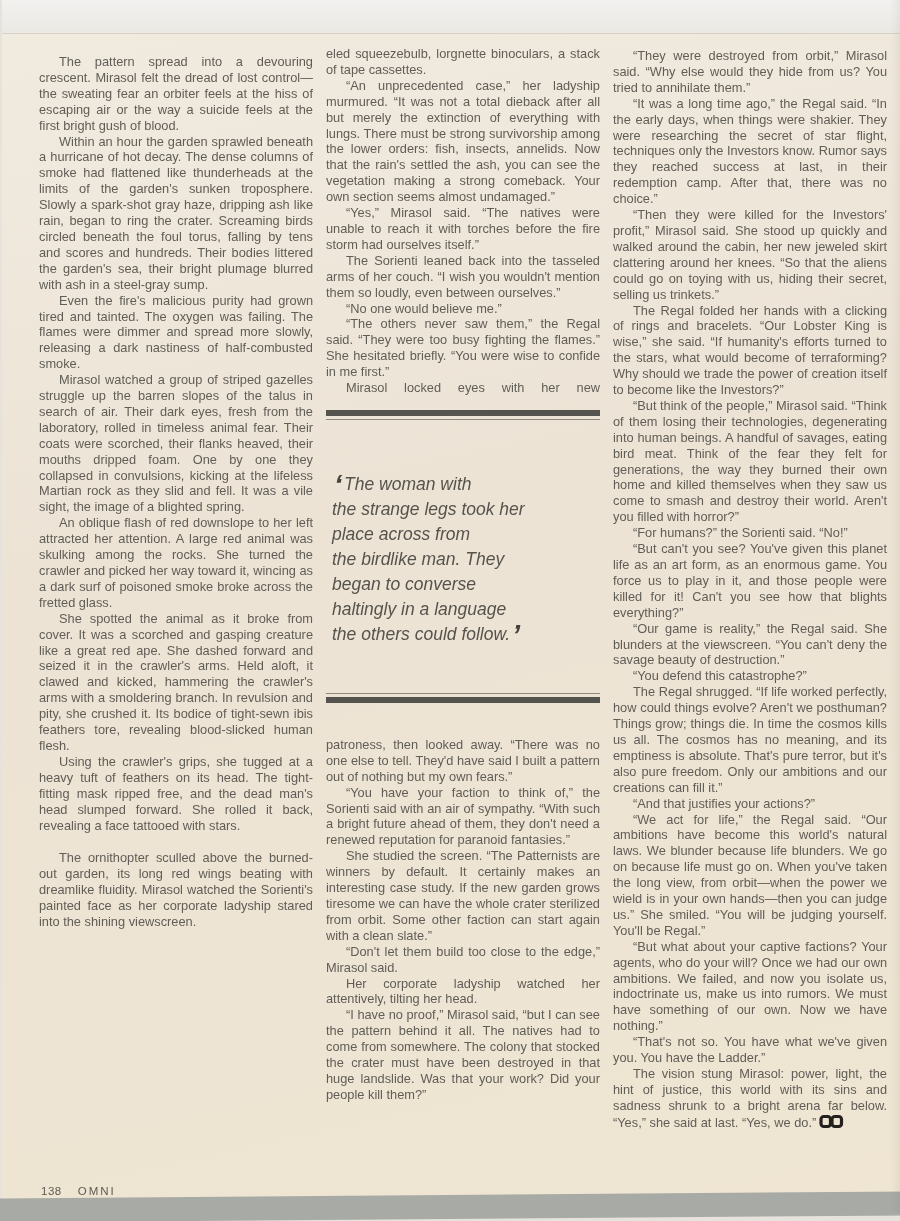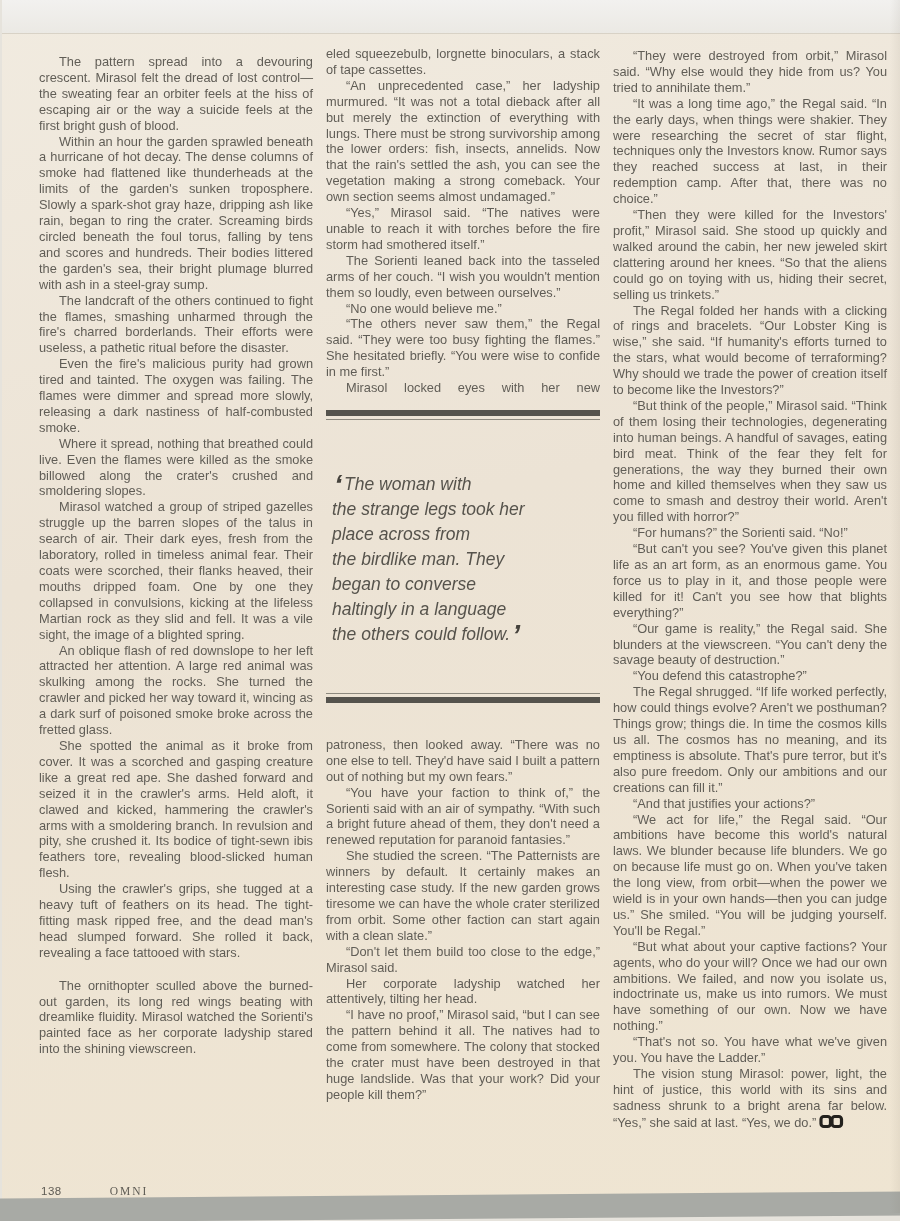--- a/index.html
+++ b/index.html
@@ -28,49 +28,47 @@
   .rule-bottom{margin-top:0;}
   .rule-bottom .thick{margin-top:3px;}
   .pullquote{padding:52px 6px 46px 6px;text-align:left;
     font-style:italic;font-size:17.5px;line-height:25px;color:#56534c;}
   .pq-line{white-space:nowrap;}
   .bq{font-weight:bold;font-size:29px;color:#45423c;line-height:0;
     position:relative;top:5px;padding:0 2px;}
   .after-rule{margin-top:34px;}
   .footer{position:absolute;left:39px;top:1185px;font-size:11.5px;
     color:#5e5b54;letter-spacing:.5px;}
-  .footer .mag{margin-left:48px;letter-spacing:2px;font-family:Liberation Serif, serif;}
+  .footer .mag{margin-left:16px;letter-spacing:2px;}
   .endmark{display:inline-block;margin-left:3px;vertical-align:-2px;}
   .endmark svg{display:block;}
 </style>
 </head>
 <body>
 
 <div class="page">
   <div class="scan-top"></div>
 
   <div class="cols">
 
     <div class="col col1">
       <p class="p">The pattern spread into a devouring crescent. Mirasol felt the dread of lost control—the sweating fear an orbiter feels at the hiss of escaping air or the way a suicide feels at the first bright gush of blood.</p>
       <p class="p">Within an hour the garden sprawled beneath a hurricane of hot decay. The dense columns of smoke had flattened like thunderheads at the limits of the garden's sunken troposphere. Slowly a spark-shot gray haze, dripping ash like rain, began to ring the crater. Screaming birds circled beneath the foul torus, falling by tens and scores and hundreds. Their bodies littered the garden's sea, their bright plumage blurred with ash in a steel-gray sump.</p>
-      <p class="p">The landcraft of the others continued to fight the flames, smashing unharmed through the fire's charred borderlands. Their efforts were useless, a pathetic ritual before the disaster.</p>
       <p class="p">Even the fire's malicious purity had grown tired and tainted. The oxygen was failing. The flames were dimmer and spread more slowly, releasing a dark nastiness of half-combusted smoke.</p>
-      <p class="p">Where it spread, nothing that breathed could live. Even the flames were killed as the smoke billowed along the crater's crushed and smoldering slopes.</p>
       <p class="p">Mirasol watched a group of striped gazelles struggle up the barren slopes of the talus in search of air. Their dark eyes, fresh from the laboratory, rolled in timeless animal fear. Their coats were scorched, their flanks heaved, their mouths dripped foam. One by one they collapsed in convulsions, kicking at the lifeless Martian rock as they slid and fell. It was a vile sight, the image of a blighted spring.</p>
       <p class="p">An oblique flash of red downslope to her left attracted her attention. A large red animal was skulking among the rocks. She turned the crawler and picked her way toward it, wincing as a dark surf of poisoned smoke broke across the fretted glass.</p>
       <p class="p">She spotted the animal as it broke from cover. It was a scorched and gasping creature like a great red ape. She dashed forward and seized it in the crawler's arms. Held aloft, it clawed and kicked, hammering the crawler's arms with a smoldering branch. In revulsion and pity, she crushed it. Its bodice of tight-sewn ibis feathers tore, revealing blood-slicked human flesh.</p>
       <p class="p">Using the crawler's grips, she tugged at a heavy tuft of feathers on its head. The tight-fitting mask ripped free, and the dead man's head slumped forward. She rolled it back, revealing a face tattooed with stars.</p>
       <p class="p gap">The ornithopter sculled above the burned-out garden, its long red wings beating with dreamlike fluidity. Mirasol watched the Sorienti's painted face as her corporate ladyship stared into the shining viewscreen.</p>
     </div>
 
     <div class="col col2">
       <p class="p ni">eled squeezebulb, lorgnette binoculars, a stack of tape cassettes.</p>
       <p class="p">“An unprecedented case,” her ladyship murmured. “It was not a total dieback after all but merely the extinction of everything with lungs. There must be strong survivorship among the lower orders: fish, insects, annelids. Now that the rain's settled the ash, you can see the vegetation making a strong comeback. Your own section seems almost undamaged.”</p>
-      <p class="p">“Yes,” Mirasol said. “The natives were unable to reach it with torches before the fire storm had smothered itself.”</p>
+      <p class="p">“Yes,” Mirasol said. “The natives were unable to reach it with torches before the fire storm had ourselves itself.”</p>
       <p class="p">The Sorienti leaned back into the tasseled arms of her couch. “I wish you wouldn't mention them so loudly, even between ourselves.”</p>
       <p class="p">“No one would believe me.”</p>
       <p class="p">“The others never saw them,” the Regal said. “They were too busy fighting the flames.” She hesitated briefly. “You were wise to confide in me first.”</p>
       <p class="p spread">Mirasol locked eyes with her new</p>
 
       <div class="rule rule-top">
         <div class="thick"></div>
           <div class="thin"></div>
       </div>
 

